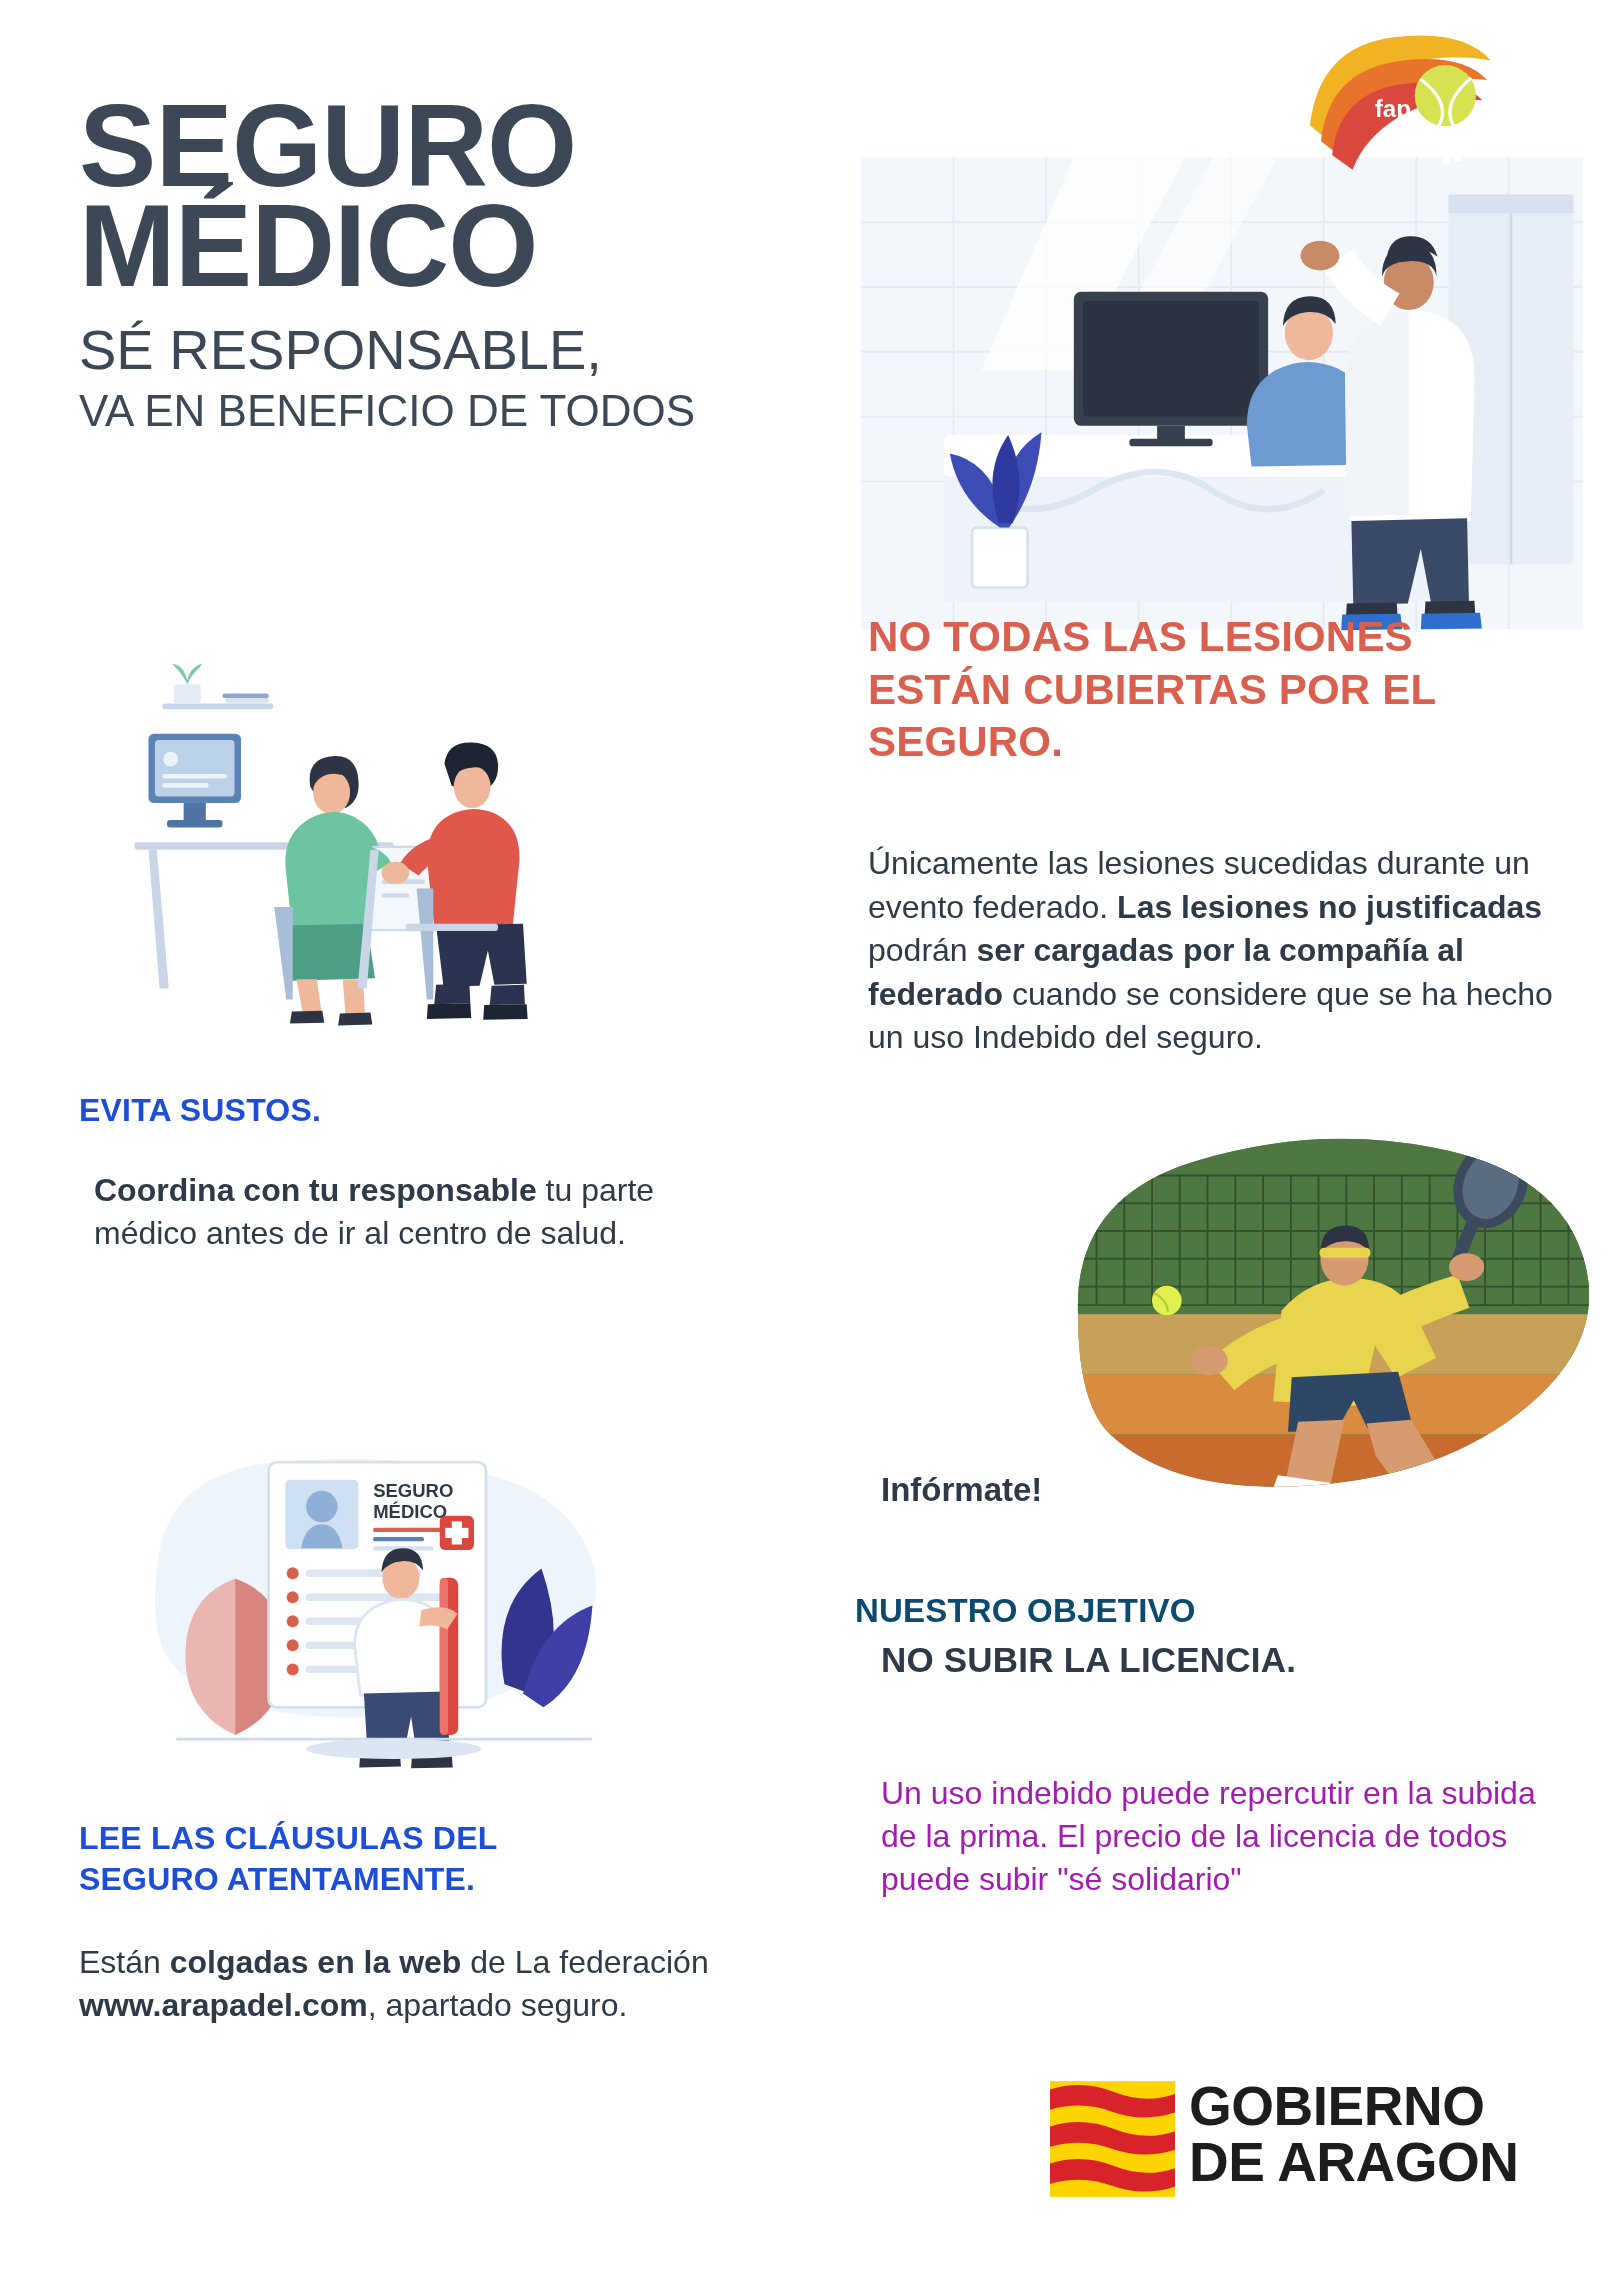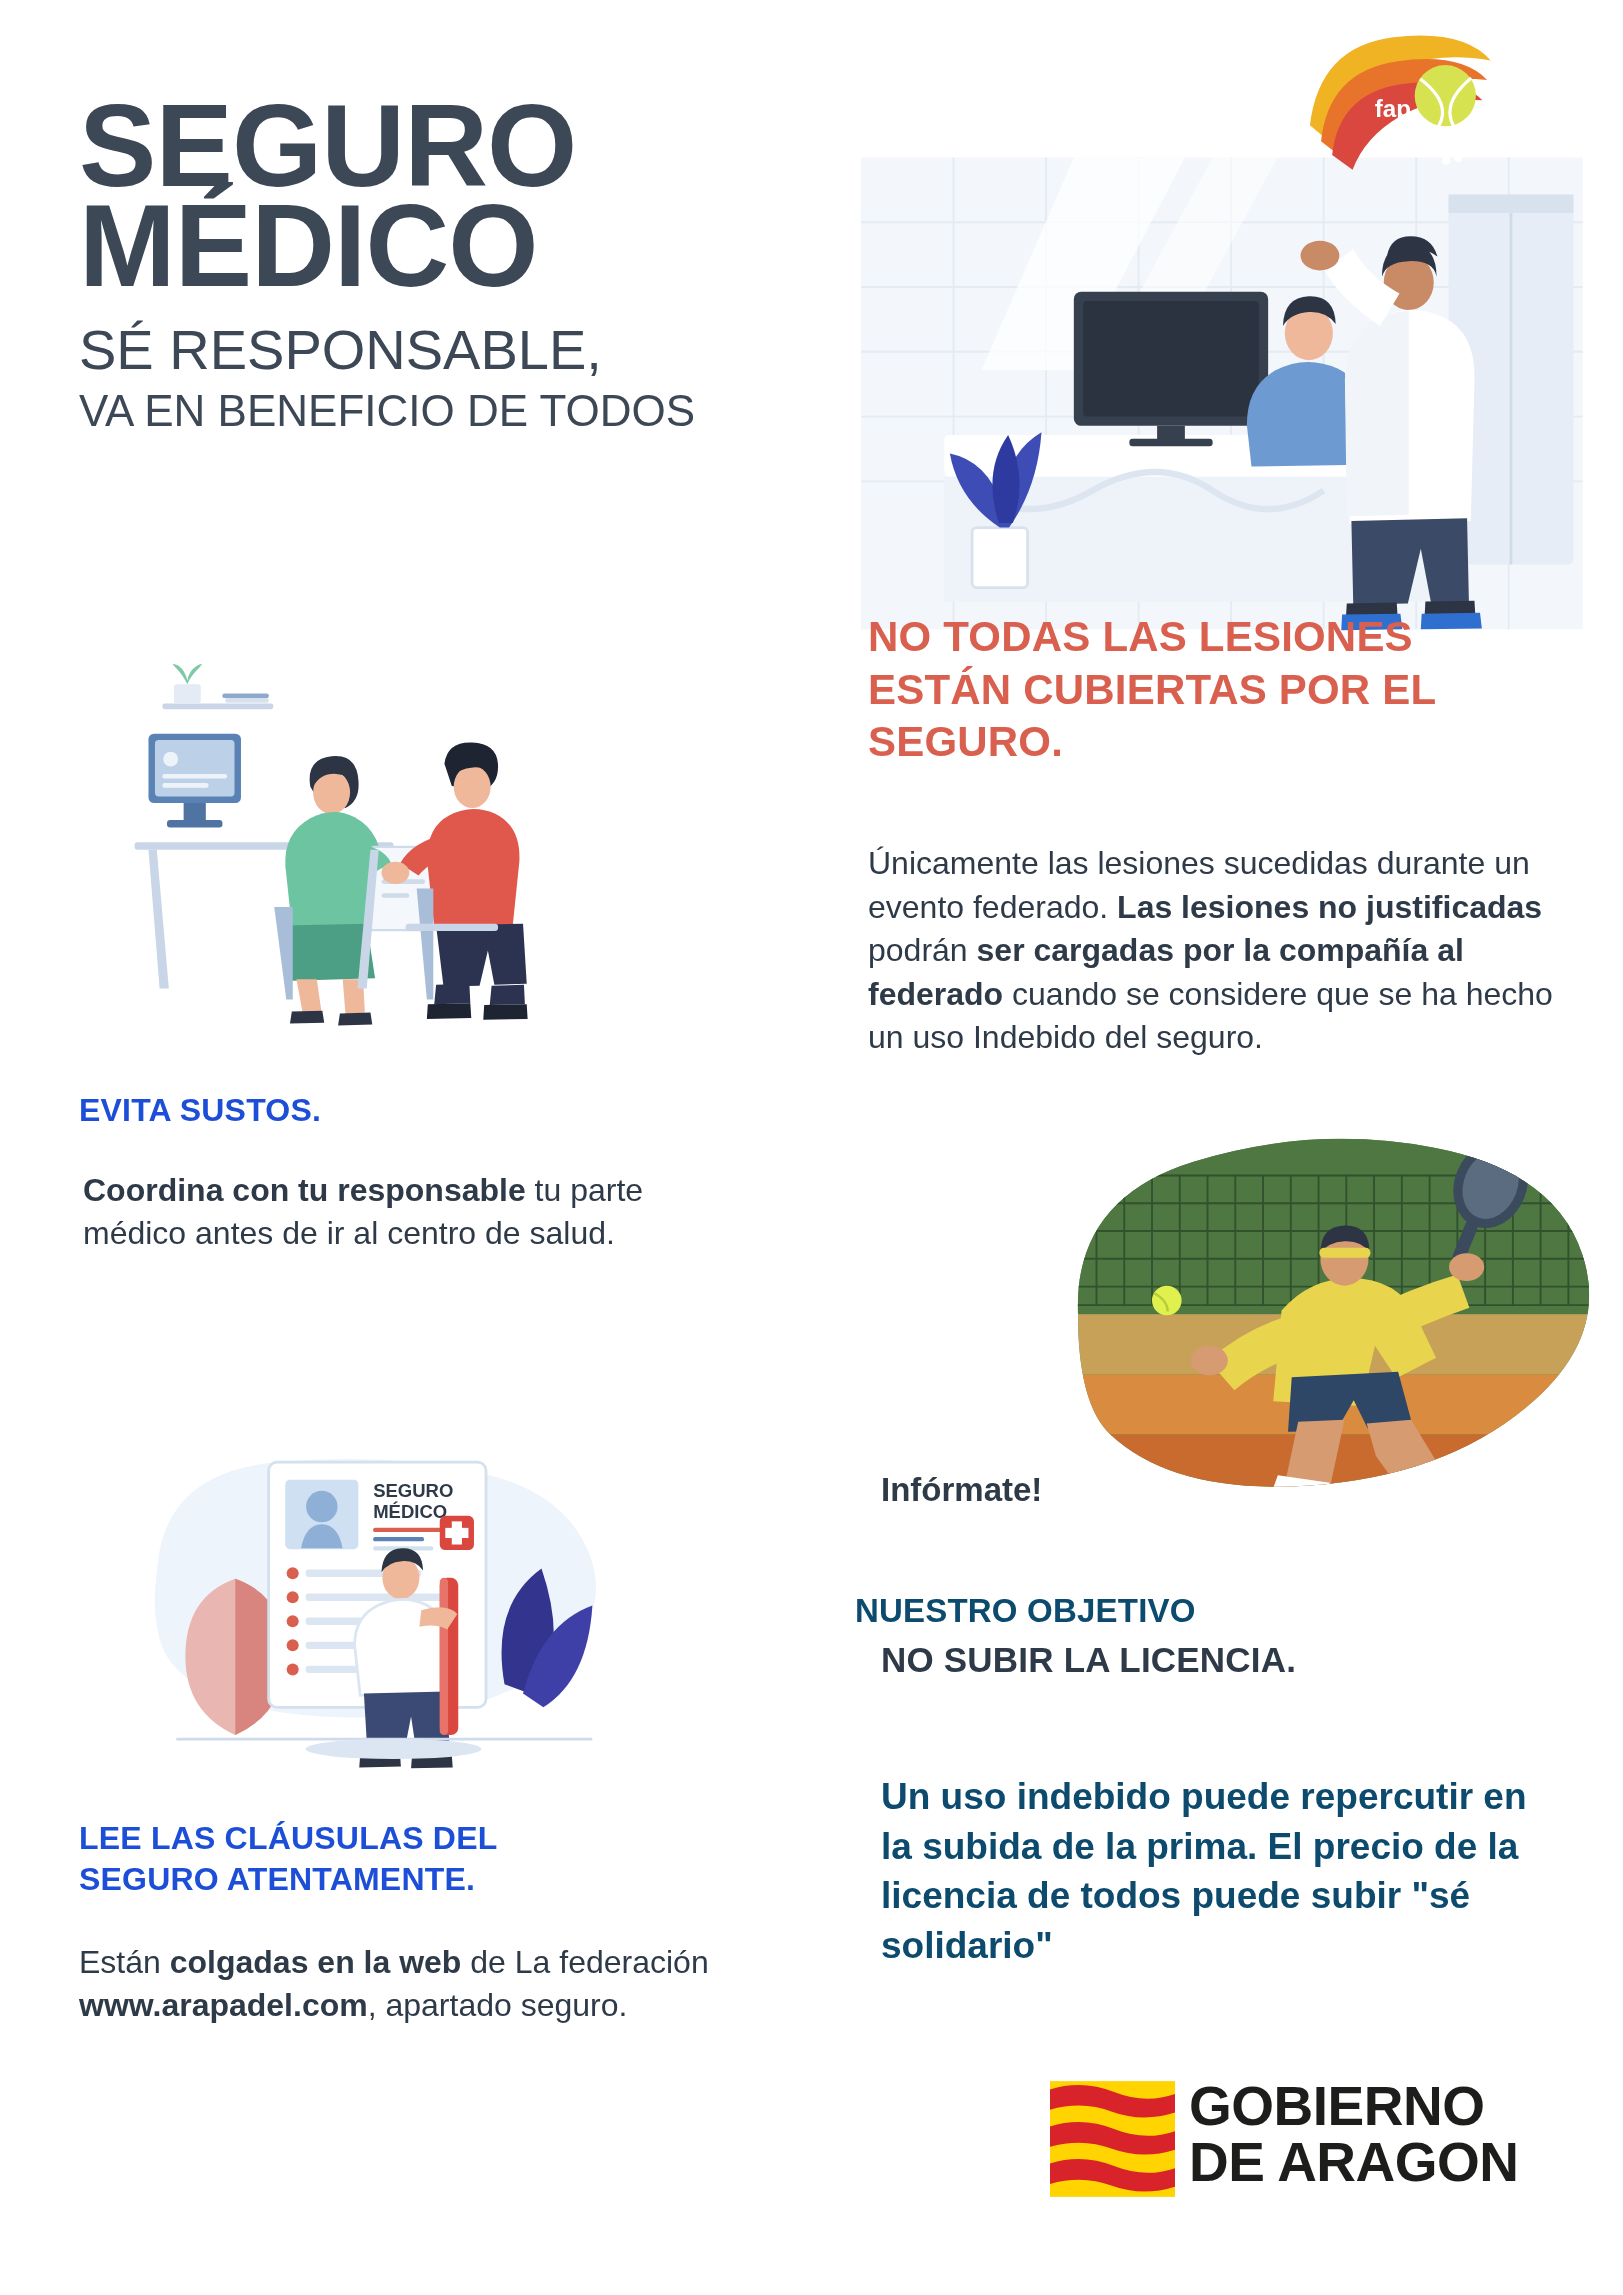--- a/index.html
+++ b/index.html
@@ -79,21 +79,21 @@
     width: 671px;
   }
   .left-block-1 .h {
     font-size: 32px;
     margin: 0;
     letter-spacing: 0.2px;
   }
   .left-block-1 .p {
     font-size: 32px;
     line-height: 1.34;
-    margin: 40px 0 0 4px;
+    margin: 40px 0 0 15px;
     color: #2e3a48;
     font-weight: 400;
   }
   .left-block-1 .p b { font-weight: 800; }
 
   
   .illus-card {
     position: absolute;
     left: 116px;
     top: 1425px;
@@ -199,24 +199,24 @@
     font-weight: 800;
     color: #2e3a48;
     letter-spacing: 0.2px;
   }
 
   .objetivo-para {
     position: absolute;
     left: 881px;
     top: 1772px;
     width: 676px;
-    font-size: 37px;
+    font-size: 32px;
     line-height: 1.34;
-    color: #0c4a6e;
-    font-weight: 700;
+    color: #a21caf;
+    font-weight: 400;
   }
 
   
   .gov-logo {
     position: absolute;
     left: 1050px;
     top: 2073px;
     width: 514px;
     height: 134px;
   }

